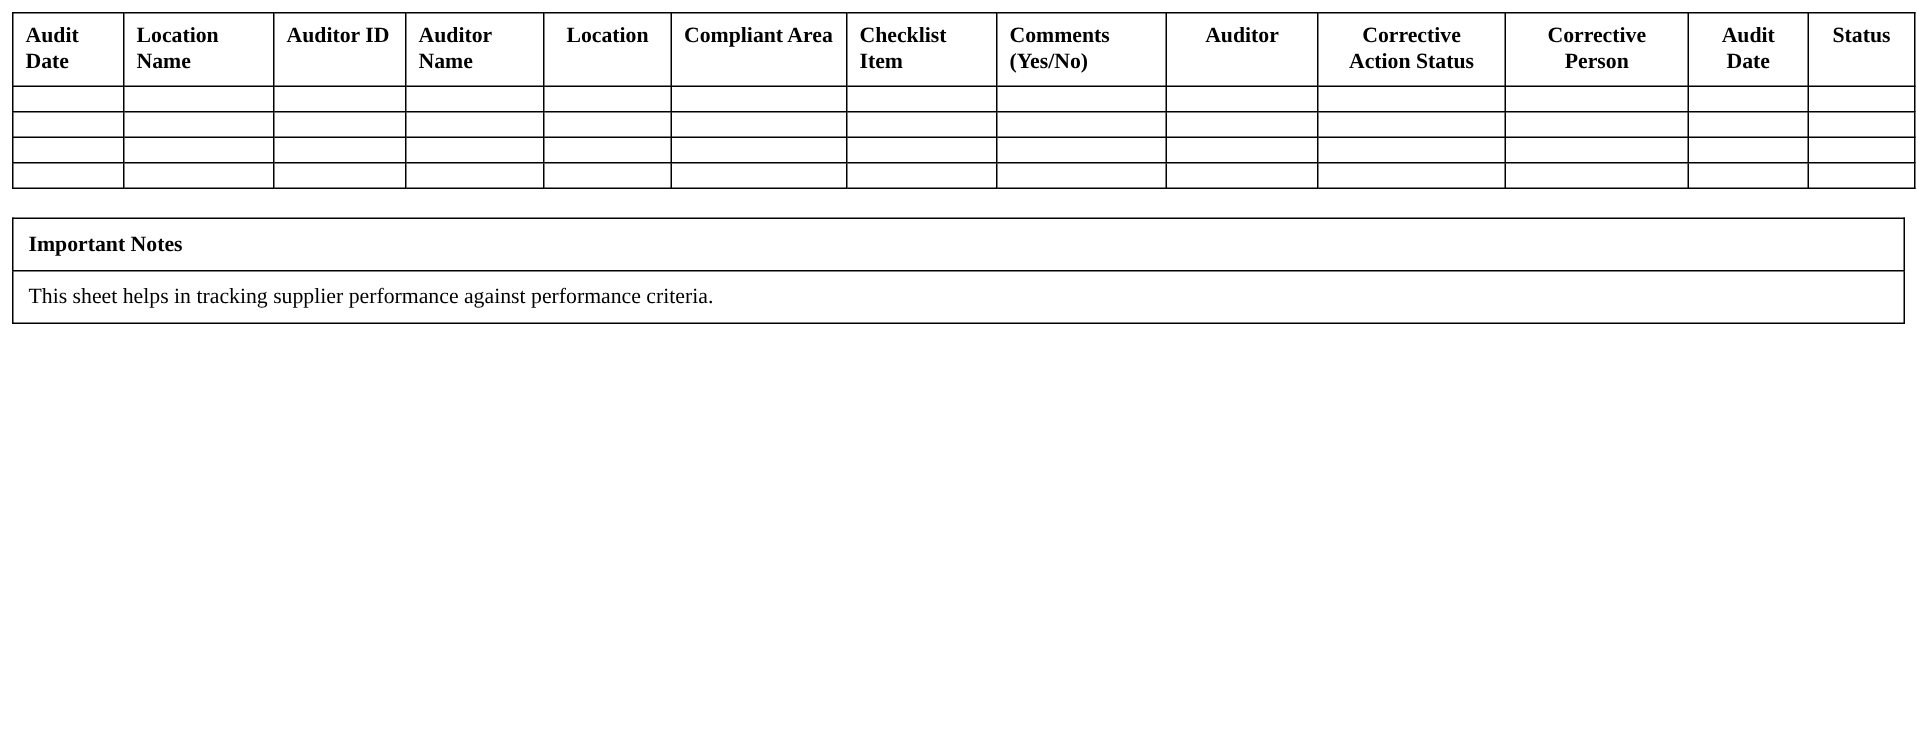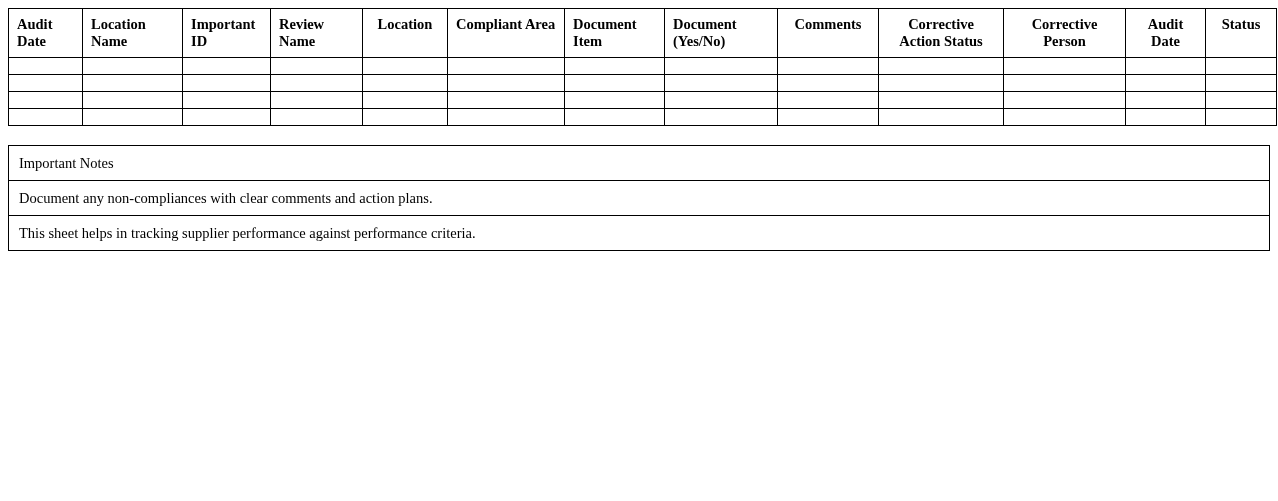--- a/index.html
+++ b/index.html
@@ -90,21 +90,21 @@
   table.notes-table th {
     border: 1px solid #000;
     text-align: left;
     padding: 8px 10px 8px 10px;
     font-size: 14.5px;
     line-height: 18px;
     height: 35px;
     box-sizing: border-box;
   }
   table.notes-table th {
-    font-weight: normal;
+    font-weight: bold;
   }
   table.notes-table td.note-row {
     font-weight: normal;
   }
 </style>
 </head>
 <body>
 
 <div class="page">
 
@@ -122,27 +122,27 @@
           <col class="c8">
           <col class="c9">
         <col class="c10">
           <col class="c11">
           <col class="c12">
       </colgroup>
       <thead>
         <tr>
           <th>Audit Date</th>
           <th>Location Name</th>
-          <th>Important ID</th>
-          <th>Review Name</th>
+          <th>Auditor ID</th>
+          <th>Auditor Name</th>
           <th class="center">Location</th>
           <th>Compliant Area</th>
-          <th>Document Item</th>
-          <th>Document (Yes/No)</th>
-          <th class="center">Comments</th>
+          <th>Checklist Item</th>
+          <th>Comments (Yes/No)</th>
+          <th class="center">Auditor</th>
           <th class="center">Corrective Action Status</th>
           <th class="center">Corrective Person</th>
           <th class="center">Audit Date</th>
           <th class="center">Status</th>
         </tr>
       </thead>
       <tbody>
         <tr>
           <td class="empty-cell"></td>
           <td class="empty-cell"></td>
@@ -207,22 +207,19 @@
     </table>
   </div>
 
   <div class="notes-wrap">
     <table class="notes-table">
       <tbody>
         <tr>
           <th>Important Notes</th>
         </tr>
         <tr>
-          <td class="note-row">Document any non-compliances with clear comments and action plans.</td>
-        </tr>
-        <tr>
           <td class="note-row">This sheet helps in tracking supplier performance against performance criteria.</td>
         </tr>
       </tbody>
     </table>
   </div>
 
 </div>
 
 </body></html>

